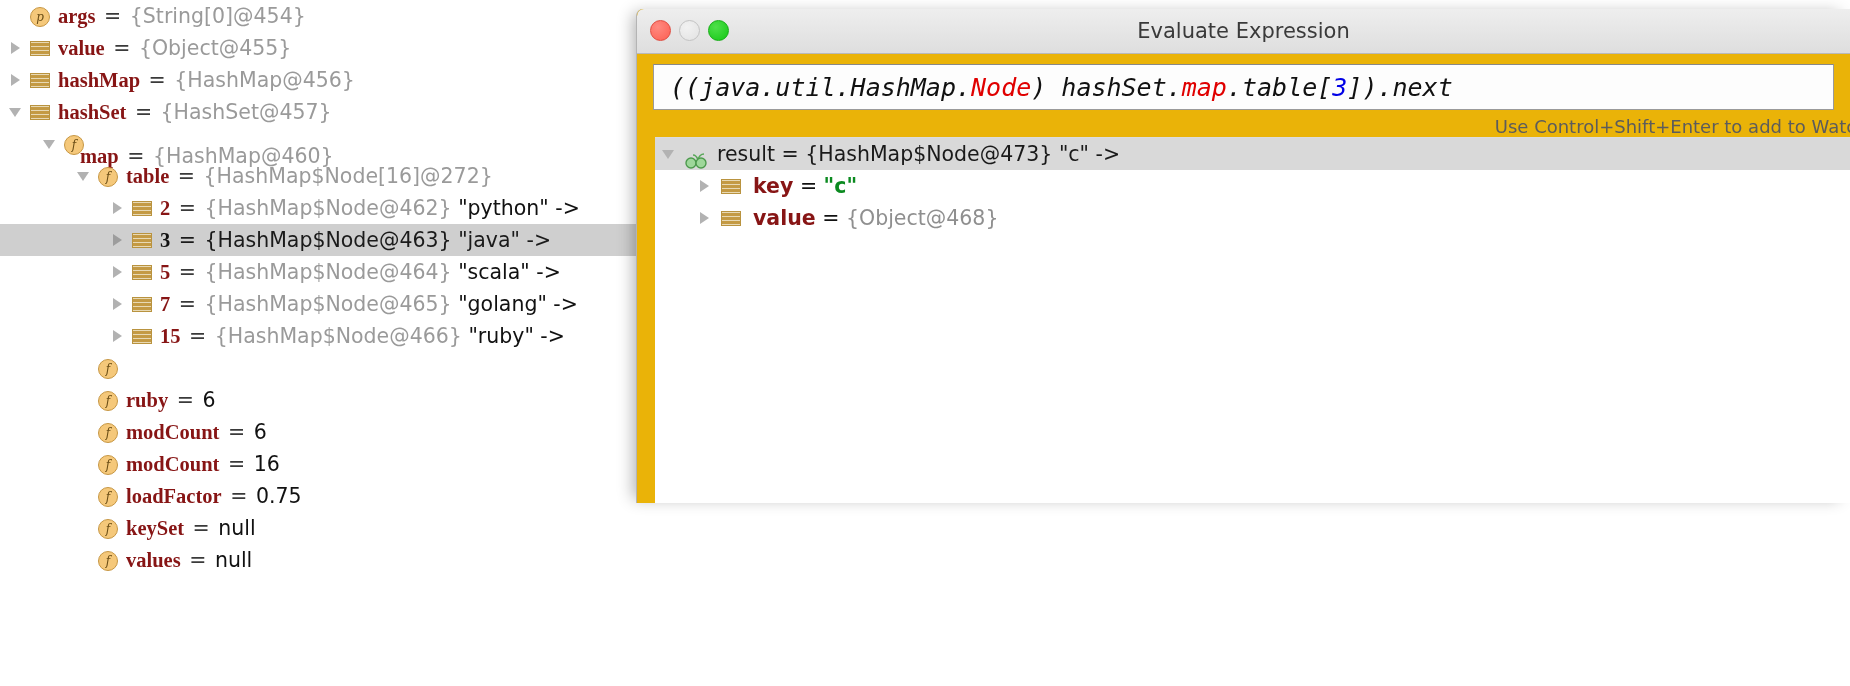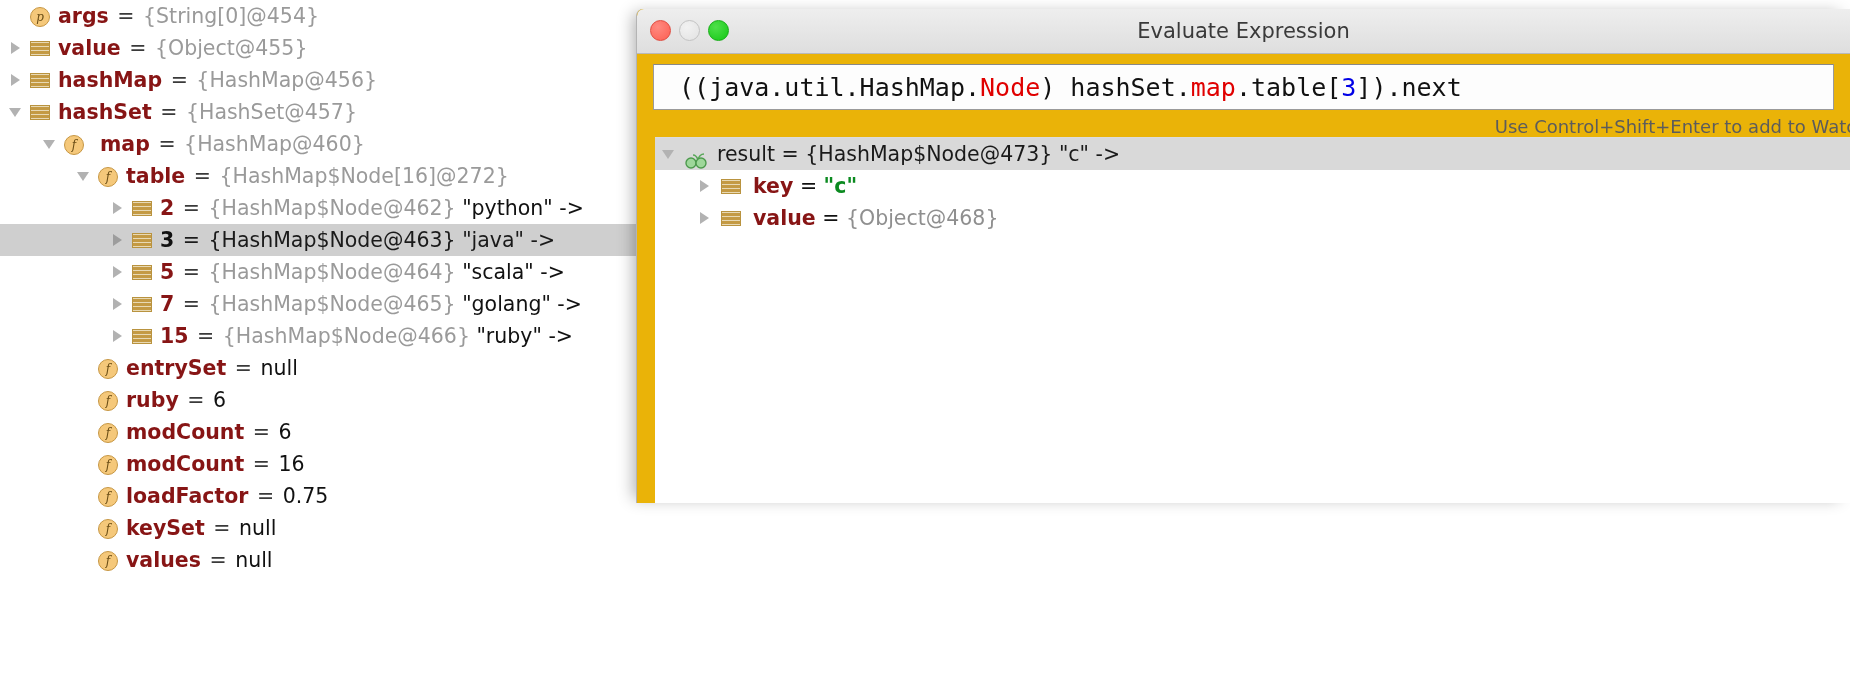--- a/index.html
+++ b/index.html
@@ -49,21 +49,21 @@
   
   .stripes{
     position:absolute;top:9px;width:20px;height:15px;
     background:#e8d9b4;border:1px solid #b9933f;
     box-sizing:border-box;overflow:hidden;
   }
   .stripes i{display:block;height:3px;background:#c49a44;margin-top:1px;}
   .stripes i:first-child{margin-top:1px;}
 
   .vtext{position:absolute;top:0;}
-  .vname{color:#871515;font-weight:bold;}
+  .vname{color:#871515;font-weight:bold;font-family:Liberation Serif, serif;}
   .veq{color:#3a3a3a;padding:0 2px;}
   .vref{color:#9a9a9a;}
   .vstr{color:#111111;}
 
   
   #dialog{
     position:absolute;left:636px;top:9px;width:1214px;height:494px;
     background:#eab308;
     border-left:1px solid #b4b4b4;
     box-sizing:border-box;
@@ -86,21 +86,21 @@
     position:absolute;left:0;right:0;top:0;height:44px;line-height:44px;
     text-align:center;font-size:21px;color:#3a3a3a;
   }
 
   #expr-wrap{padding:10px 16px 0 16px;}
   #expr-field{
     height:46px;background:#fdfdfd;
     border:1px solid #9a9a9a;border-top-color:#888;
     box-sizing:border-box;
     display:flex;align-items:center;
-    padding:0 25px;overflow:hidden;
+    padding:0 16px;overflow:hidden;font-style:italic;
   }
   #expr-text{
     font-family:"DejaVu Sans Mono","Liberation Mono",monospace;
     font-size:25px;white-space:pre;color:#111111;letter-spacing:0px;
   }
   .tok-type{color:#e00000;}
   .tok-field{color:#e00000;}
   .tok-num{color:#0000e6;}
 
   #hint{
@@ -167,21 +167,21 @@
           <i></i>
           <i></i>
         </div>
         <div class="vtext" style="left: 58px;"><span class="vname">hashSet</span><span class="veq"> = </span><span class="vref">{HashSet@457}</span></div>
       </div>
       <div class="vrow">
         <div class="twisty" style="left: 40px;">
           <div class="tri-down"></div>
         </div>
         <div class="badge" style="left: 64px;">f</div>
-        <div class="vtext" style="left: 100px;"><span class="vname">map</span><span class="veq"> = </span><span class="vref">{HashMap@460}</span></div>
+        <div class="vtext" style="left: 80px; margin-top: 12px;"><span class="vname">map</span><span class="veq"> = </span><span class="vref">{HashMap@460}</span></div>
       </div>
       <div class="vrow">
         <div class="twisty" style="left: 74px;">
           <div class="tri-down"></div>
         </div>
         <div class="badge" style="left: 98px;">f</div>
         <div class="vtext" style="left: 126px;"><span class="vname">table</span><span class="veq"> = </span><span class="vref">{HashMap$Node[16]@272}</span></div>
       </div>
       <div class="vrow">
         <div class="twisty" style="left: 108px;">
@@ -233,21 +233,20 @@
         </div>
         <div class="stripes" style="left: 132px;">
           <i></i>
           <i></i>
           <i></i>
         </div>
         <div class="vtext" style="left: 160px;"><span class="vname">15</span><span class="veq"> = </span><span class="vref">{HashMap$Node@466}</span><span class="vstr"> "ruby" -&gt;</span></div>
       </div>
       <div class="vrow">
         <div class="badge" style="left: 98px;">f</div>
-        <div class="vtext" style="left: 126px;"><span class="vname">entrySet</span><span class="veq"> = </span><span class="vstr">null</span></div>
       </div>
       <div class="vrow">
         <div class="badge" style="left: 98px;">f</div>
         <div class="vtext" style="left: 126px;"><span class="vname">ruby</span><span class="veq"> = </span><span class="vstr">6</span></div>
       </div>
       <div class="vrow">
         <div class="badge" style="left: 98px;">f</div>
         <div class="vtext" style="left: 126px;"><span class="vname">modCount</span><span class="veq"> = </span><span class="vstr">6</span></div>
       </div>
       <div class="vrow">

